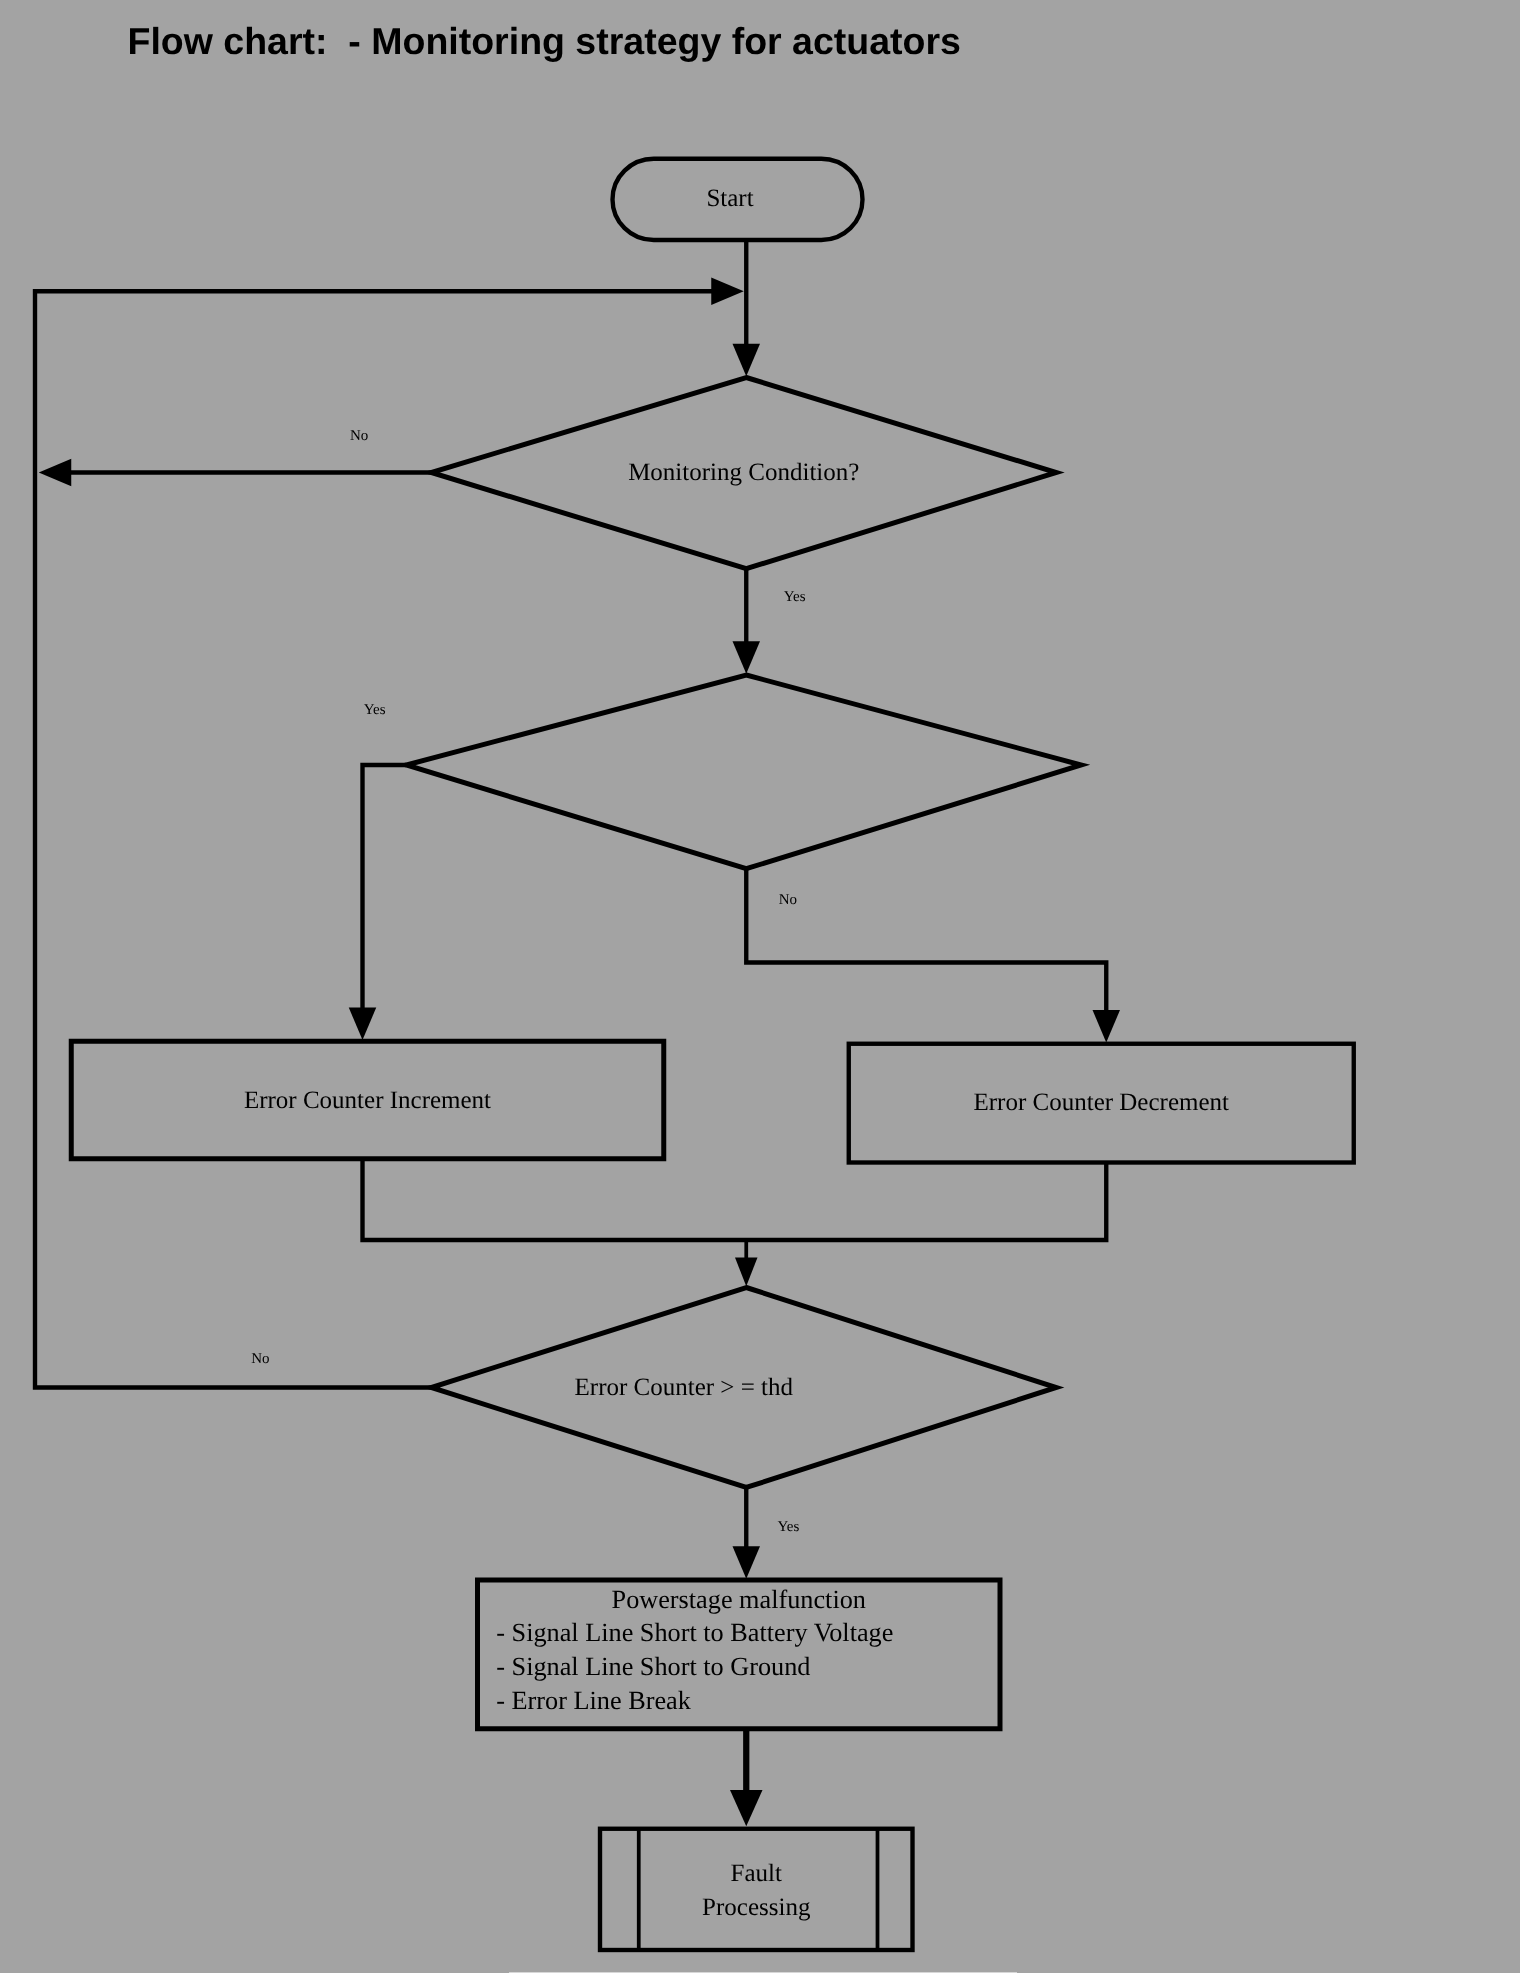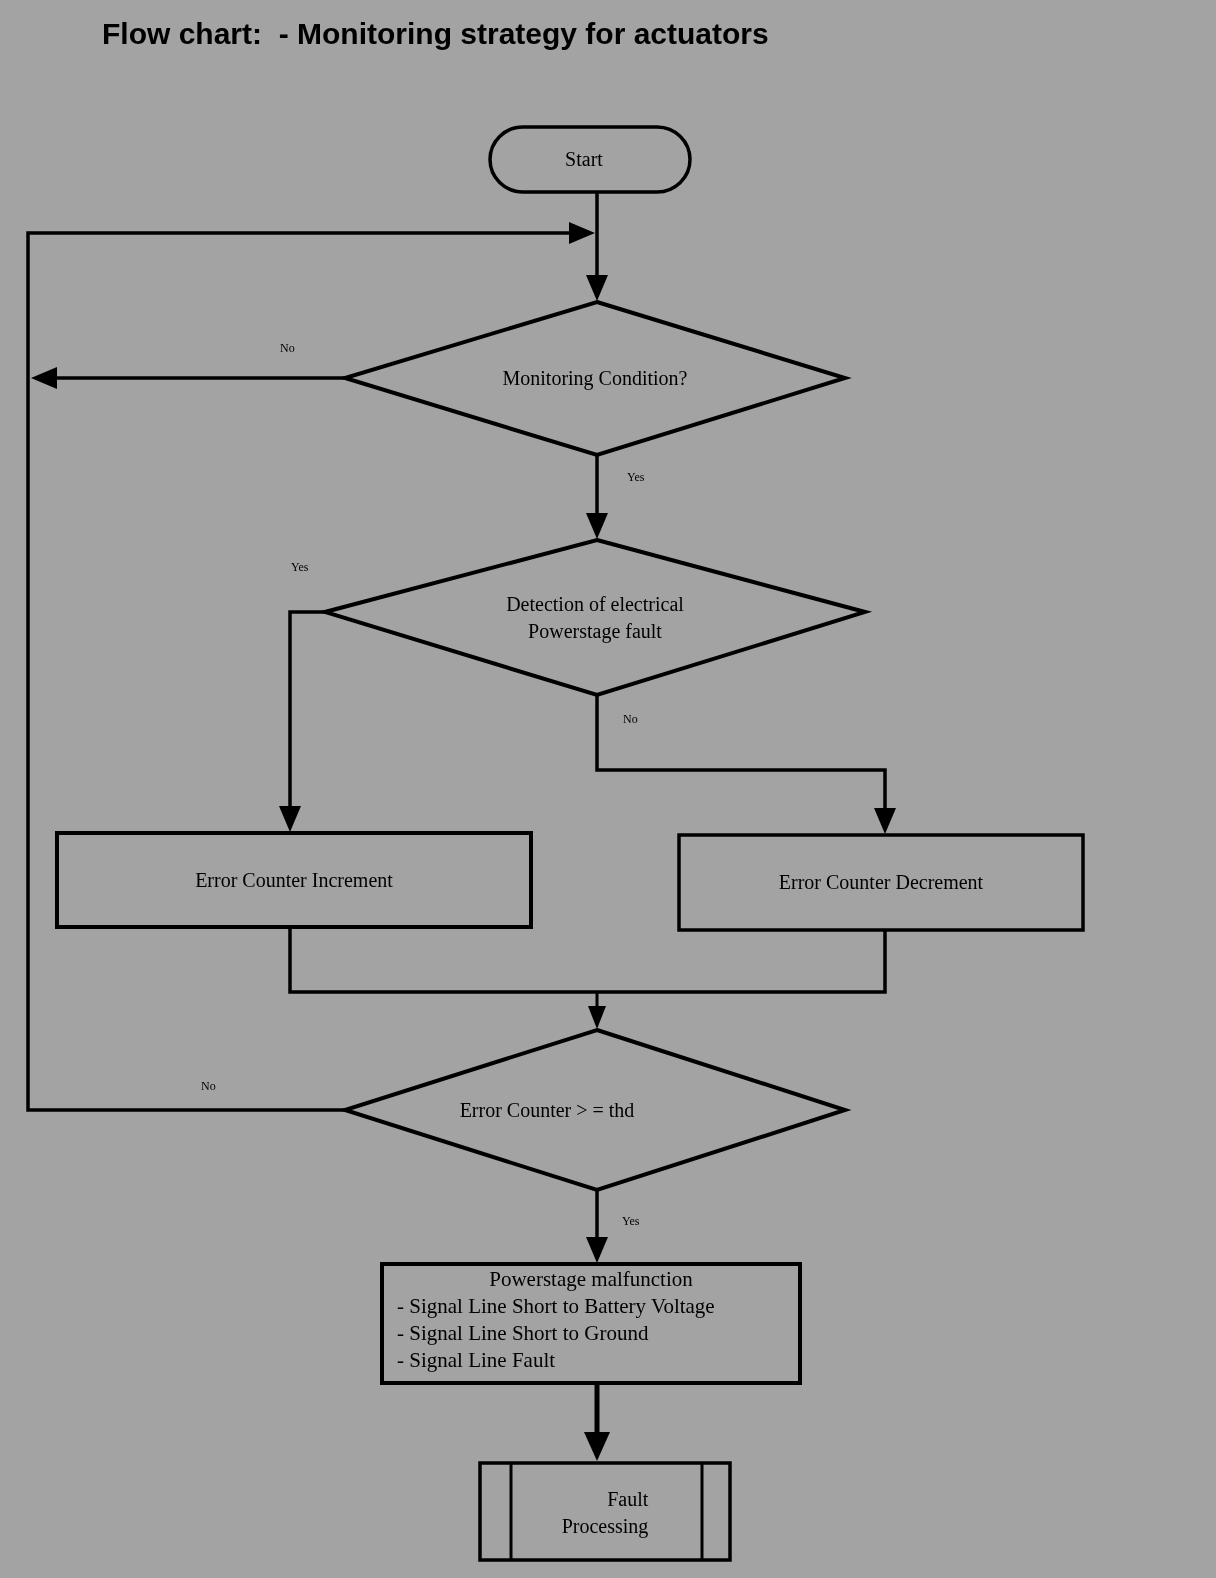--- a/index.html
+++ b/index.html
@@ -95,43 +95,37 @@
       <rect x="480" y="1463" width="250" height="97" stroke-width="3.5"></rect>
       <line x1="511" y1="1463" x2="511" y2="1560" stroke-width="3"></line>
       <line x1="702" y1="1463" x2="702" y2="1560" stroke-width="3"></line>
     </g>
   </svg>
 
   <div class="node-label" style="left:484px;top:127px;width:200px;height:65px;">Start</div>
 
   <div class="node-label" style="left:345px;top:302px;width:500px;height:153px;">Monitoring Condition?</div>
 
-  <div class="node-label" style="left:325px;top:540px;width:540px;height:155px;">
-    <div>
-      <div>Detection of electrical</div>
-      <div>Powerstage fault</div>
-    </div>
-  </div>
 
   <div class="node-label" style="left:57px;top:833px;width:474px;height:94px;">Error Counter Increment</div>
 
   <div class="node-label" style="left:679px;top:835px;width:404px;height:95px;">Error Counter Decrement</div>
 
   <div class="node-label" style="left:345px;top:1030px;width:500px;height:160px;">
     <span class="shift-left">Error Counter &gt; = thd</span>
   </div>
 
   <div class="malf">
     <div class="malf-title">Powerstage malfunction</div>
     <div class="malf-item">- Signal Line Short to Battery Voltage</div>
     <div class="malf-item">- Signal Line Short to Ground</div>
-    <div class="malf-item">- Signal Line Fault</div>
+    <div class="malf-item">- Error Line Break</div>
   </div>
 
-  <div class="node-label" style="left:480px;top:1463px;width:250px;height:99px;text-align:right;">
+  <div class="node-label" style="left:480px;top:1463px;width:250px;height:99px;">
     <div>
       <div>Fault</div>
       <div>Processing</div>
     </div>
   </div>
 
   <div class="edge-label" style="left:280px;top:341px;">No</div>
   <div class="edge-label" style="left:627px;top:470px;">Yes</div>
   <div class="edge-label" style="left:291px;top:560px;">Yes</div>
   <div class="edge-label" style="left:623px;top:712px;">No</div>

